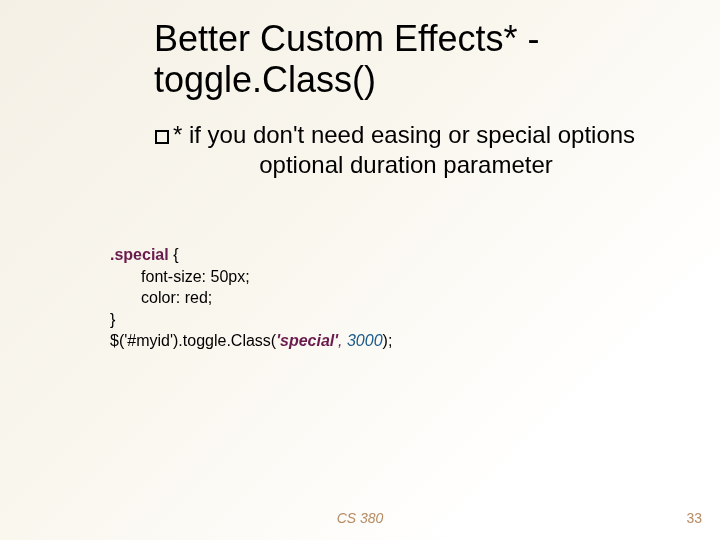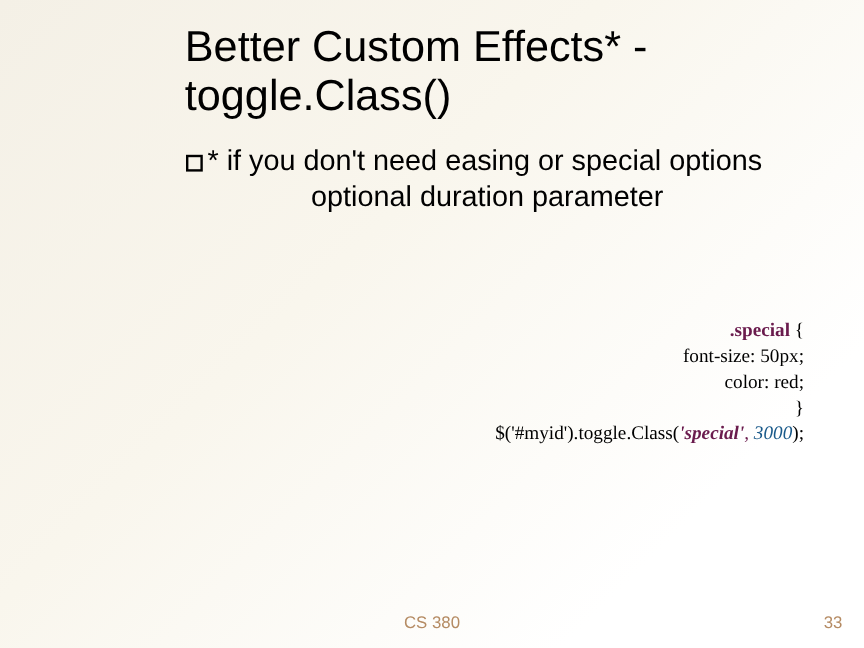--- a/index.html
+++ b/index.html
@@ -50,41 +50,41 @@
     margin-right: 4px;
     vertical-align: -1px;
     box-sizing: border-box;
   }
   .indent {
     padding-left: 22px;
   }
   .code {
     position: absolute;
     left: 110px;
-    top: 265px;
+    top: 244px;
     width: 560px;
-    font-family: Liberation Serif, serif;
+    font-family: Liberation Sans, sans-serif;
     font-size: 16px;
     line-height: 1.35;
     white-space: pre;
     color: #000;
-    text-align: right;
   }
   .kw1 { color: #6a1b4d; font-weight: bold; }   
   .kw2 { color: #6a1b4d; font-weight: bold; font-style: italic; } 
   .num { color: #1a5a8a; font-style: italic; }    
   .comma { color: #6a1b4d; font-style: italic; }
   .footer-course {
     position: absolute;
     bottom: 14px;
     left: 0;
     width: 720px;
     text-align: center;
     font-size: 14px;
     color: #b58b63;
+    font-style: italic;
   }
   .footer-page {
     position: absolute;
     bottom: 14px;
     right: 18px;
     font-size: 14px;
     color: #b58b63;
     text-align: right;
   }
 </style>

